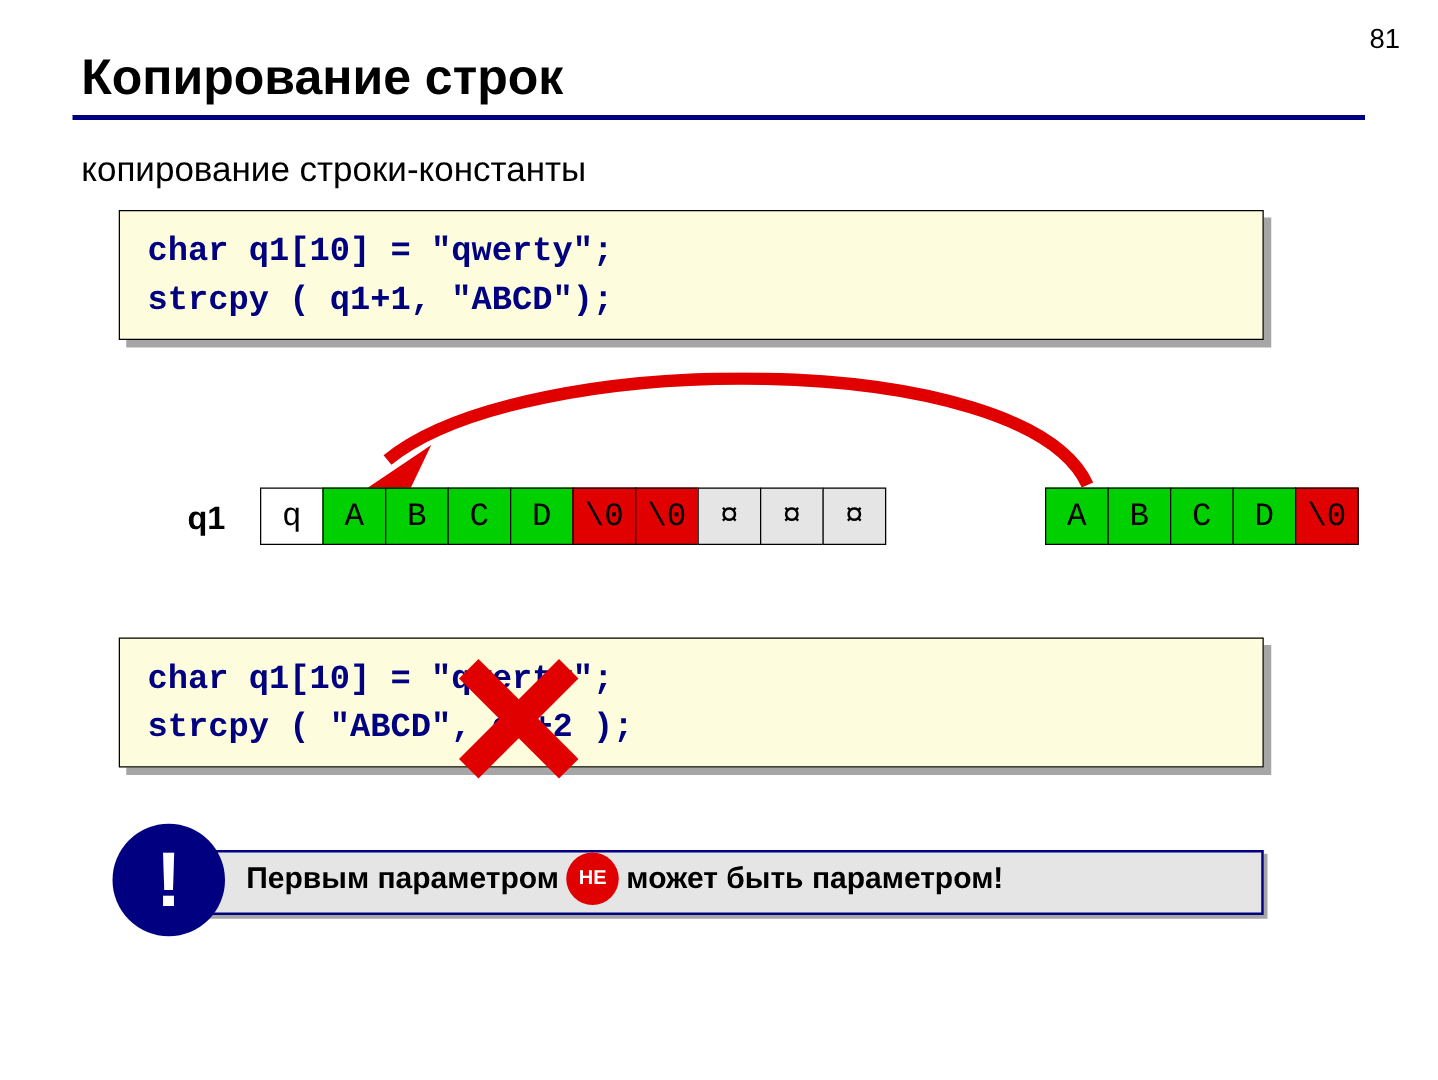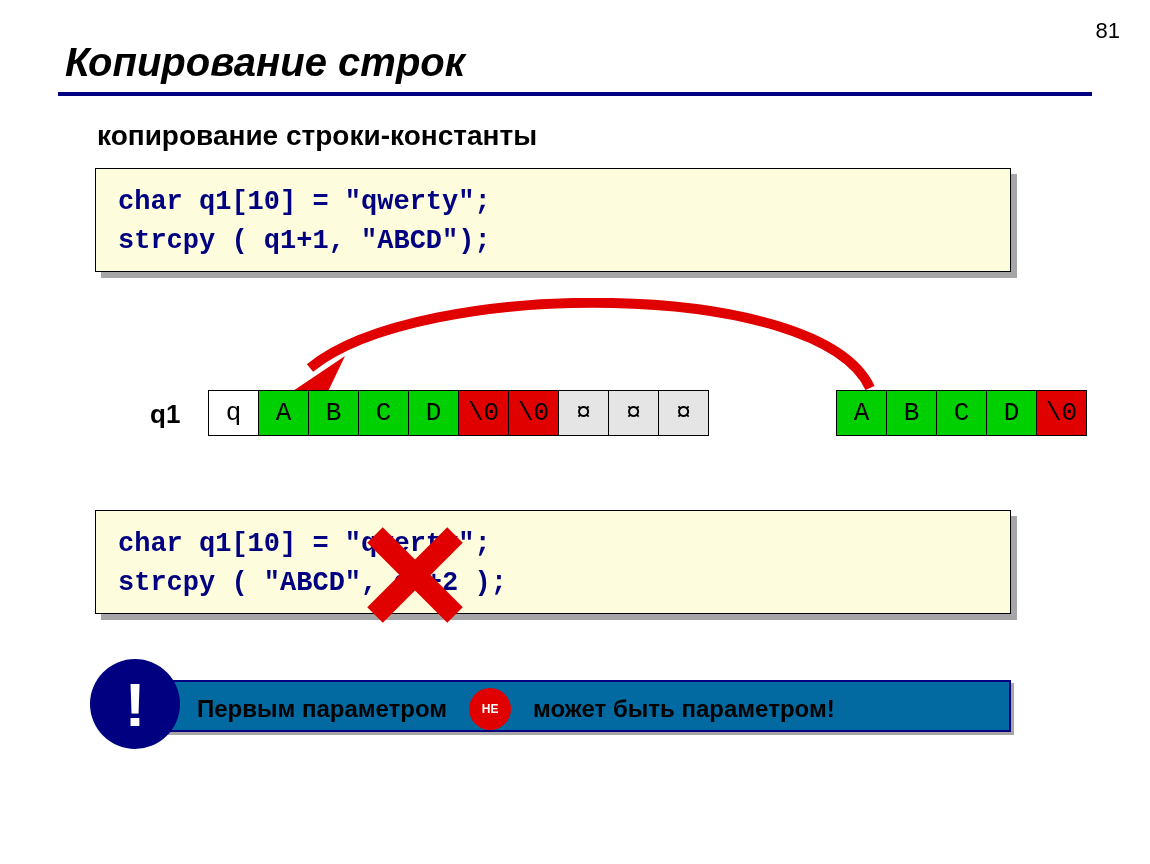--- a/index.html
+++ b/index.html
@@ -19,38 +19,36 @@
     font-size: 22px;
     color: #000;
   }
   .title {
     position: absolute;
     top: 40px;
     left: 65px;
     font-size: 40px;
     font-weight: 700;
     color: #000;
-    font-style: italic;
   }
   .hr-main {
     position: absolute;
     top: 92px;
     left: 58px;
     right: 58px;
     height: 4px;
     background: #000080;
   }
   .subtitle {
     position: absolute;
     top: 120px;
     left: 65px;
     font-size: 28px;
-    font-weight: 700;
-    color: #000;
-    margin-left: 32px;
+    font-weight: 400;
+    color: #000;
   }
 
   .code-box {
     position: absolute;
     background: #fdfdde;
     border: 1px solid #000;
     font-family: "Courier New", monospace;
     font-weight: 700;
     font-size: 27px;
     color: #000080;
@@ -110,24 +108,24 @@
     height: 100px;
     pointer-events: none;
   }
 
   .warn-bar {
     position: absolute;
     top: 680px;
     left: 145px;
     width: 862px;
     height: 48px;
-    background: #0369a1;
+    background: #e5e5e5;
     border: 2px solid #000080;
     display: flex;
-    align-items: flex-end;
+    align-items: flex-start;
     box-shadow: 3px 3px 0 rgba(0,0,0,0.35);
   }
   .warn-circle {
     position: absolute;
     top: 659px;
     left: 90px;
     width: 90px;
     height: 90px;
     background: #000080;
     border-radius: 50%;
@@ -150,23 +148,23 @@
   }
   .ne-badge {
     display: inline-flex;
     width: 42px;
     height: 42px;
     background: #e00000;
     color: #fff;
     border-radius: 50%;
     align-items: center;
     justify-content: center;
-    font-size: 12px;
-    font-weight: 700;
-    margin: 0 16px;
+    font-size: 16px;
+    font-weight: 700;
+    margin: 0 0;
   }
 </style>
 </head>
 <body>
 
 <div class="page-number">81</div>
 
 <div class="title">Копирование строк</div>
 <div class="hr-main"></div>
 

